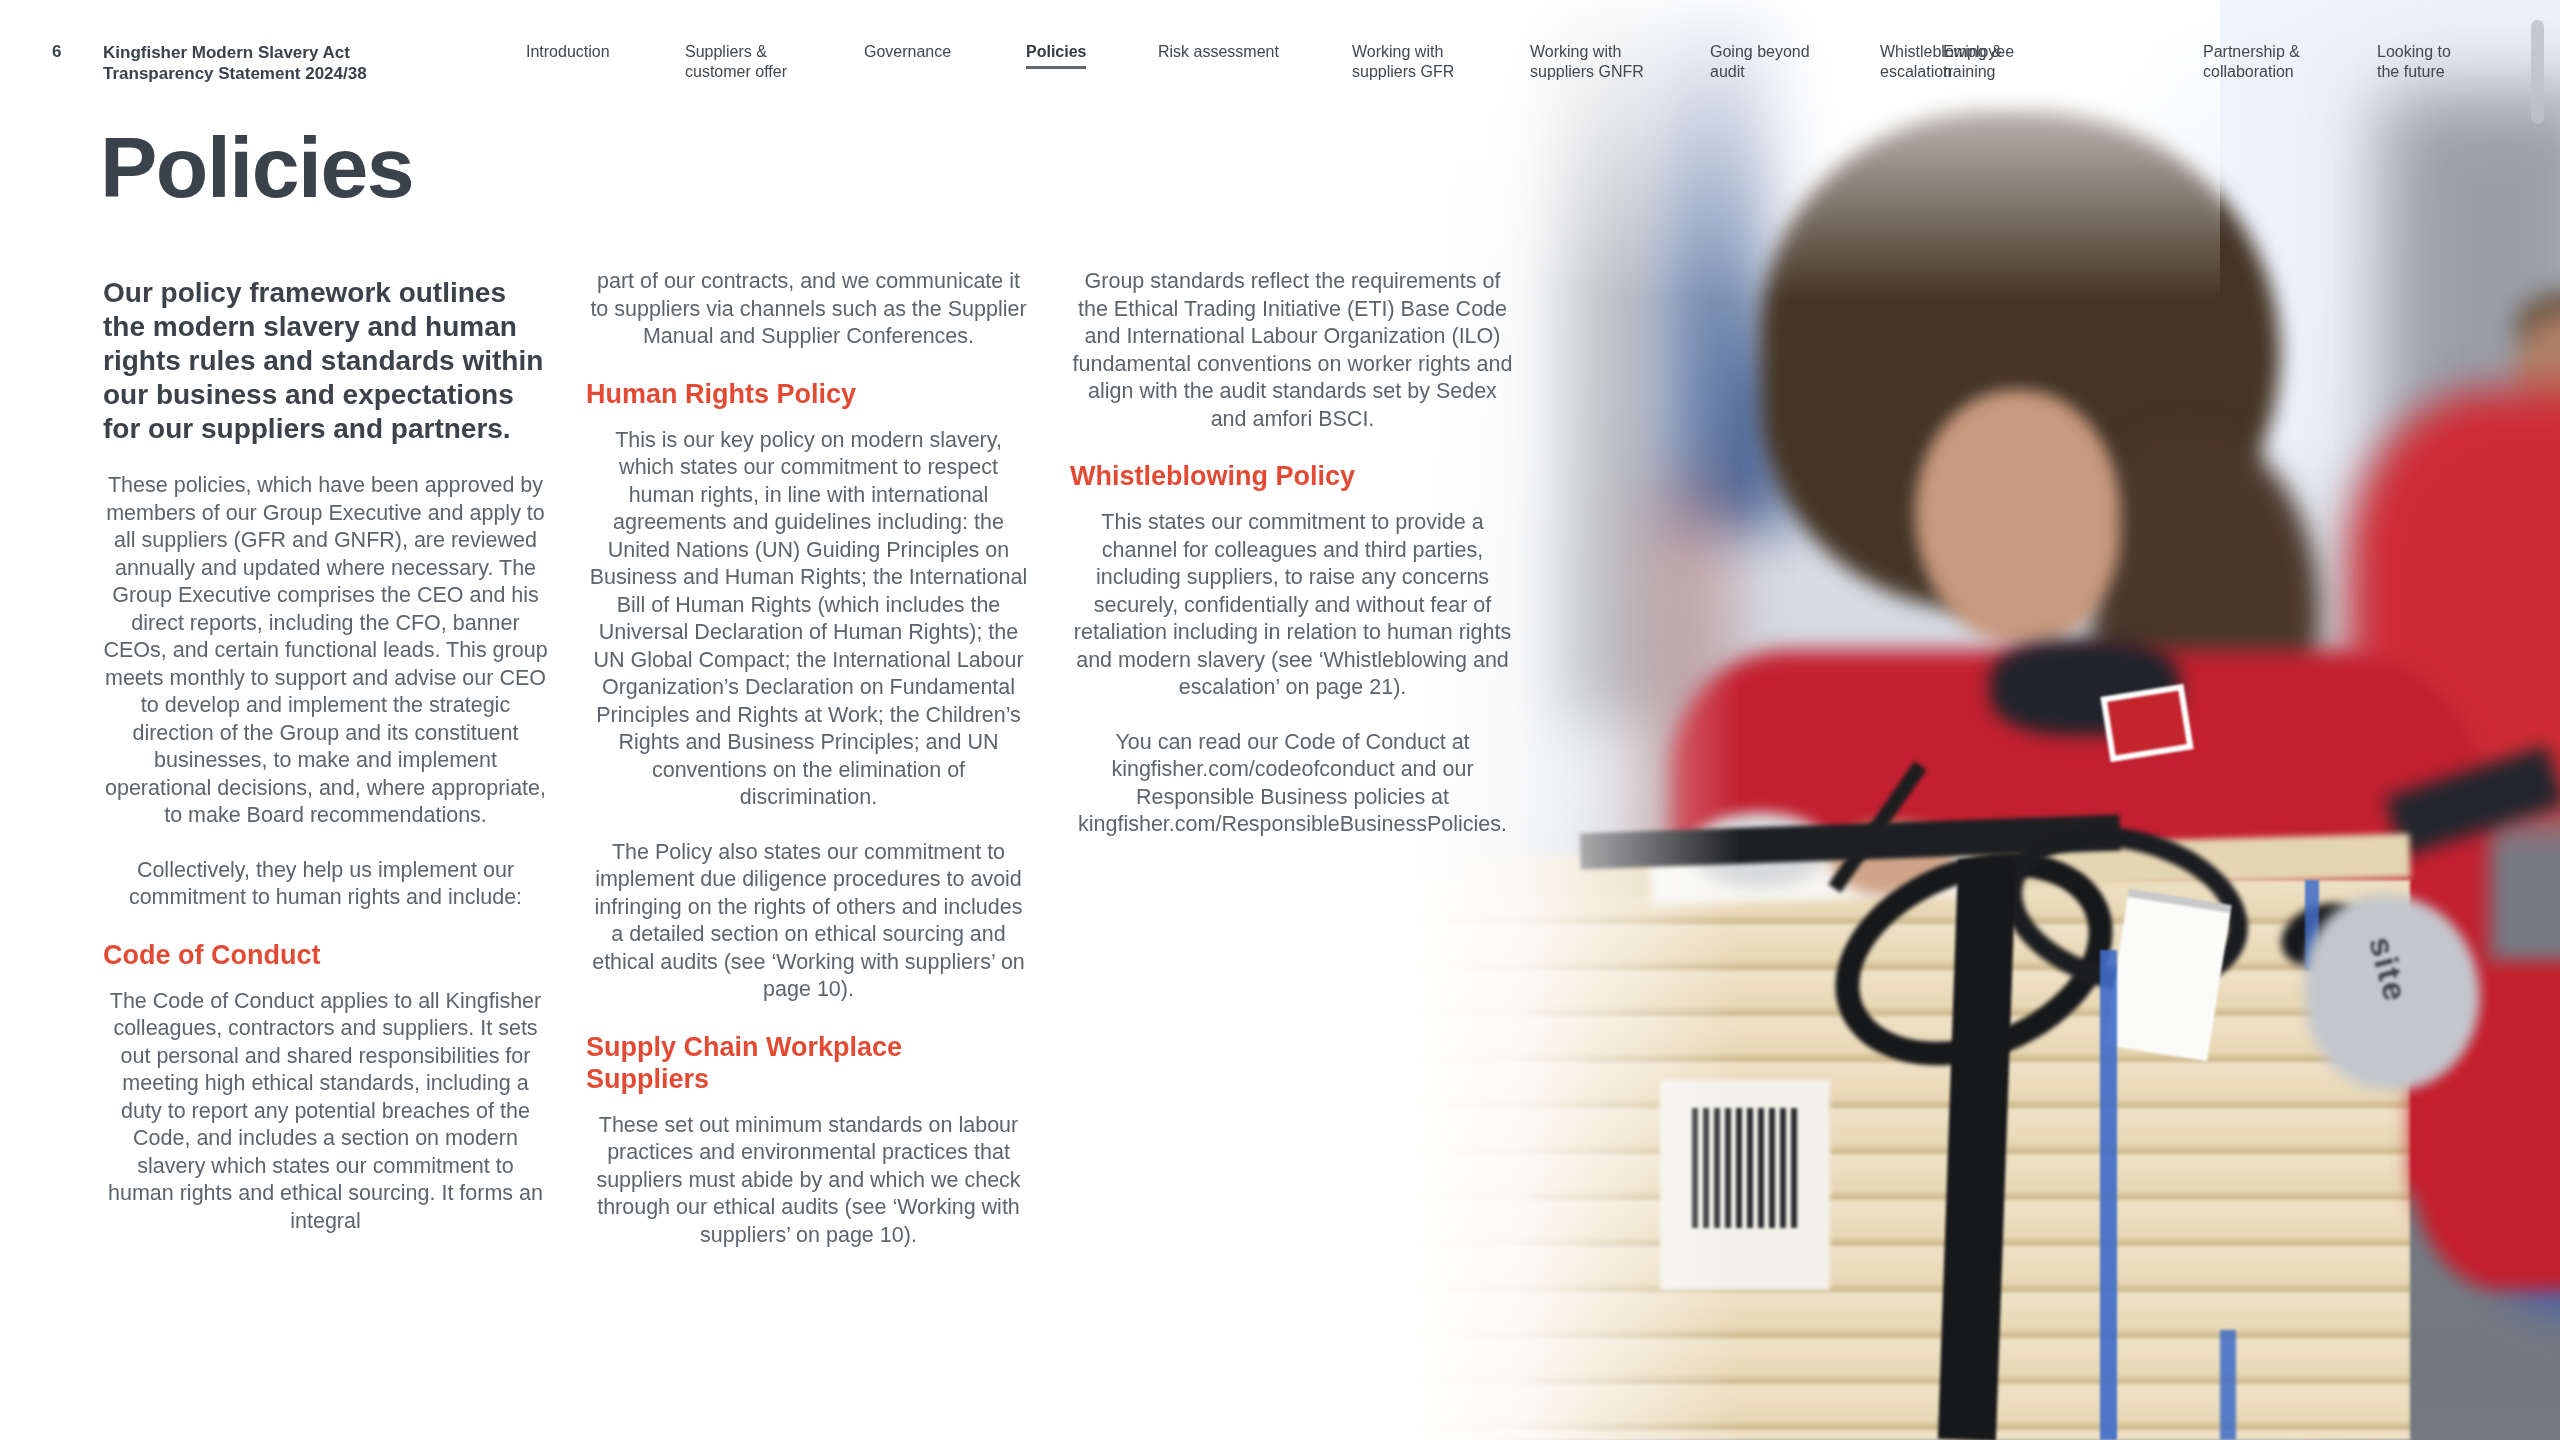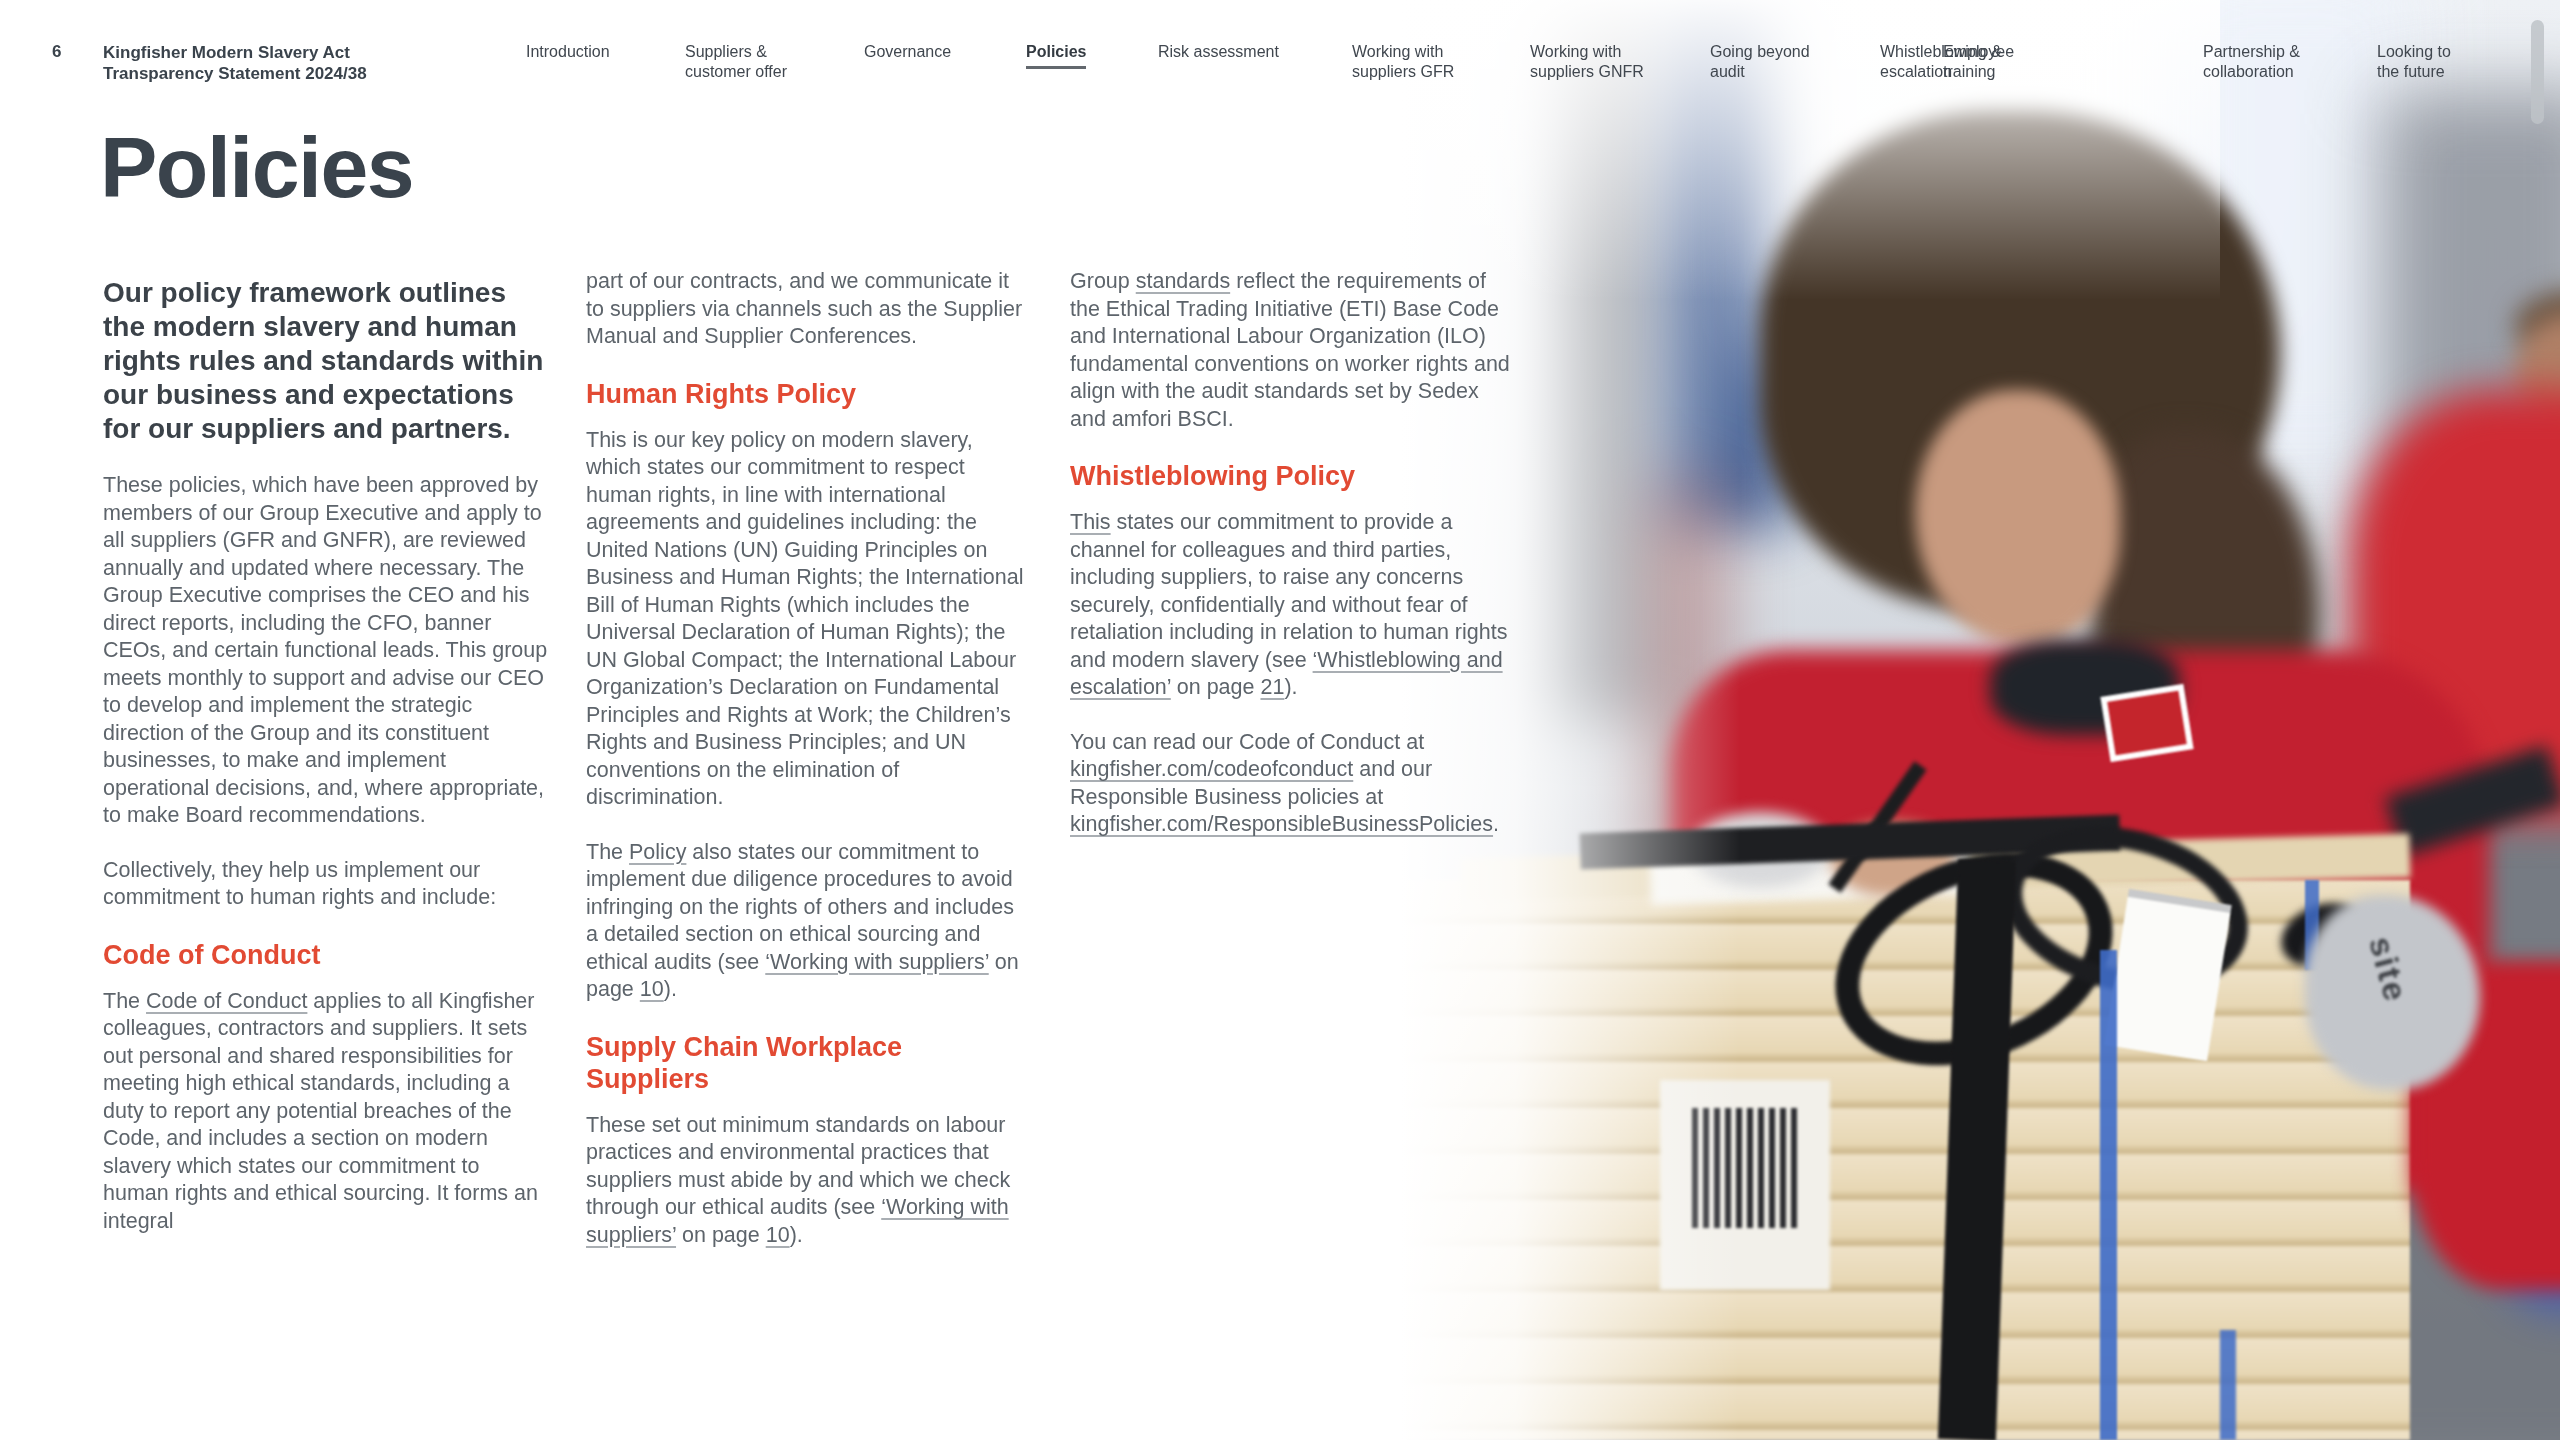--- a/index.html
+++ b/index.html
@@ -67,23 +67,23 @@
   .nav-item.active span{border-bottom:3px solid #63686e;padding-bottom:6px;}
 
   
   .content{position:absolute;left:0;top:0;z-index:5;}
   .main-title{position:absolute;left:100px;top:118px;font-size:86px;font-weight:700;color:#3a434c;letter-spacing:-1.5px;margin:0;}
   .col{position:absolute;top:268px;width:445px;}
   .col-1{left:103px;}
   .col-2{left:586px;}
   .col-3{left:1070px;}
   .intro{font-size:28px;line-height:34px;font-weight:700;color:#3b4249;margin:8px 0 26px 0;}
-  .col p.body{font-size:21.5px;line-height:27.5px;color:#5d646b;margin:0 0 27px 0;}
+  .col p.body{font-size:21.5px;line-height:27.5px;color:#5d646b;margin:0 0 27px 0;text-align:center;}
   .sec-h{font-size:27px;line-height:32px;font-weight:700;color:#e24a33;margin:12px 0 17px 0;}
-  .tlink{color:inherit;text-decoration:underline;text-decoration-color:#a9aeb3;text-decoration-thickness:1.5px;text-underline-offset:4px;cursor:pointer;margin-top:28px;}
+  .tlink{color:inherit;text-decoration-color:#a9aeb3;text-decoration-thickness:1.5px;text-underline-offset:4px;cursor:pointer;margin-top:28px;}
 
   
   .scroll-thumb{position:absolute;right:16px;top:20px;width:13px;height:104px;border-radius:7px;
     background:rgba(190,195,200,.85);z-index:20;}
 </style>
 </head>
 <body>
 
 <div class="page">
 

